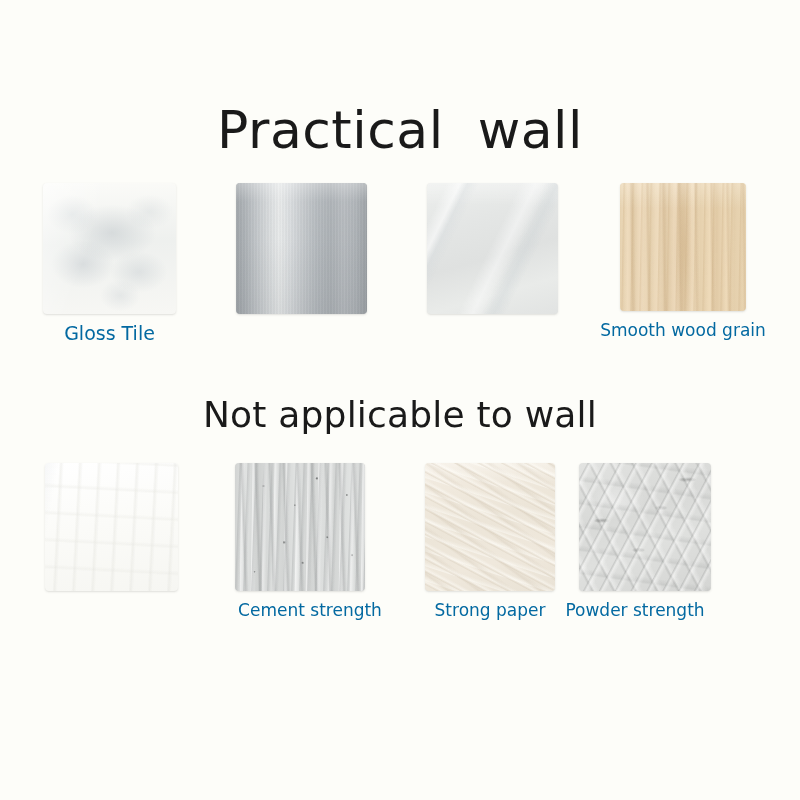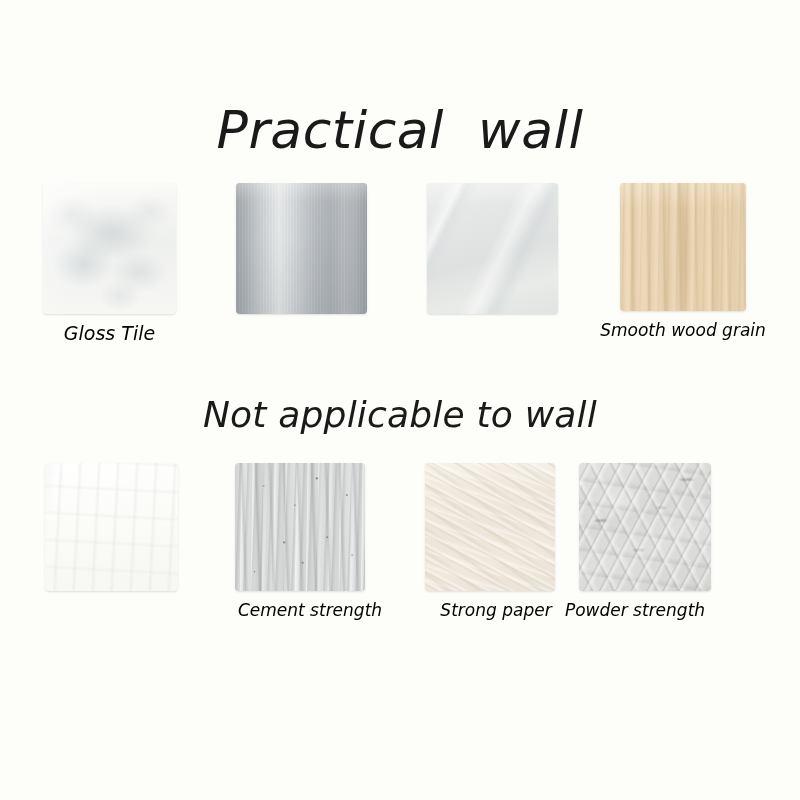--- a/index.html
+++ b/index.html
@@ -11,21 +11,20 @@
     height: 800px;
     background: #fdfdf9;
     font-family: "DejaVu Sans", sans-serif;
     overflow: hidden;
     position: relative;
   }
 
   .page {
     position: absolute;
     inset: 0;
-    font-style: italic;
   }
 
   
   .heading {
     position: absolute;
     left: 0;
     width: 800px;
     text-align: center;
     color: #1a1a1a;
     font-weight: 400;
@@ -71,21 +70,21 @@
     inset: 0;
     border-radius: 4px;
     pointer-events: none;
   }
 
   .caption {
     position: absolute;
     left: 50%;
     transform: translateX(-50%);
     white-space: nowrap;
-    color: #000000;
+    color: #0369a1;
     font-size: 19px;
     line-height: 22px;
   }
   .caption.small { font-size: 17px; }
 
   
 
   
   .tex-gloss {
     background-color: #f3f3ef;
@@ -295,21 +294,21 @@
       <div class="tile tex-gypsum" style="width:133px; height:128px;"></div>
     </div>
 
     <div class="swatch-cell" style="left:235px; width:150px;">
       <div class="tile tex-cement" style="width:130px; height:128px;"></div>
       <div class="caption small" style="top:136px;">Cement strength</div>
     </div>
 
     <div class="swatch-cell" style="left:425px; width:130px;">
       <div class="tile tex-paper" style="width:130px; height:128px;"></div>
-      <div class="caption small" style="top:136px;margin-left:6px;">Strong paper</div>
+      <div class="caption small" style="top:136px;">Strong paper</div>
     </div>
 
     <div class="swatch-cell" style="left:579px; width:112px;">
       <div class="tile tex-powder" style="width:132px; height:128px;"></div>
       <div class="caption small" style="top:136px;">Powder strength</div>
     </div>
 
   </div>
 
 </div>

